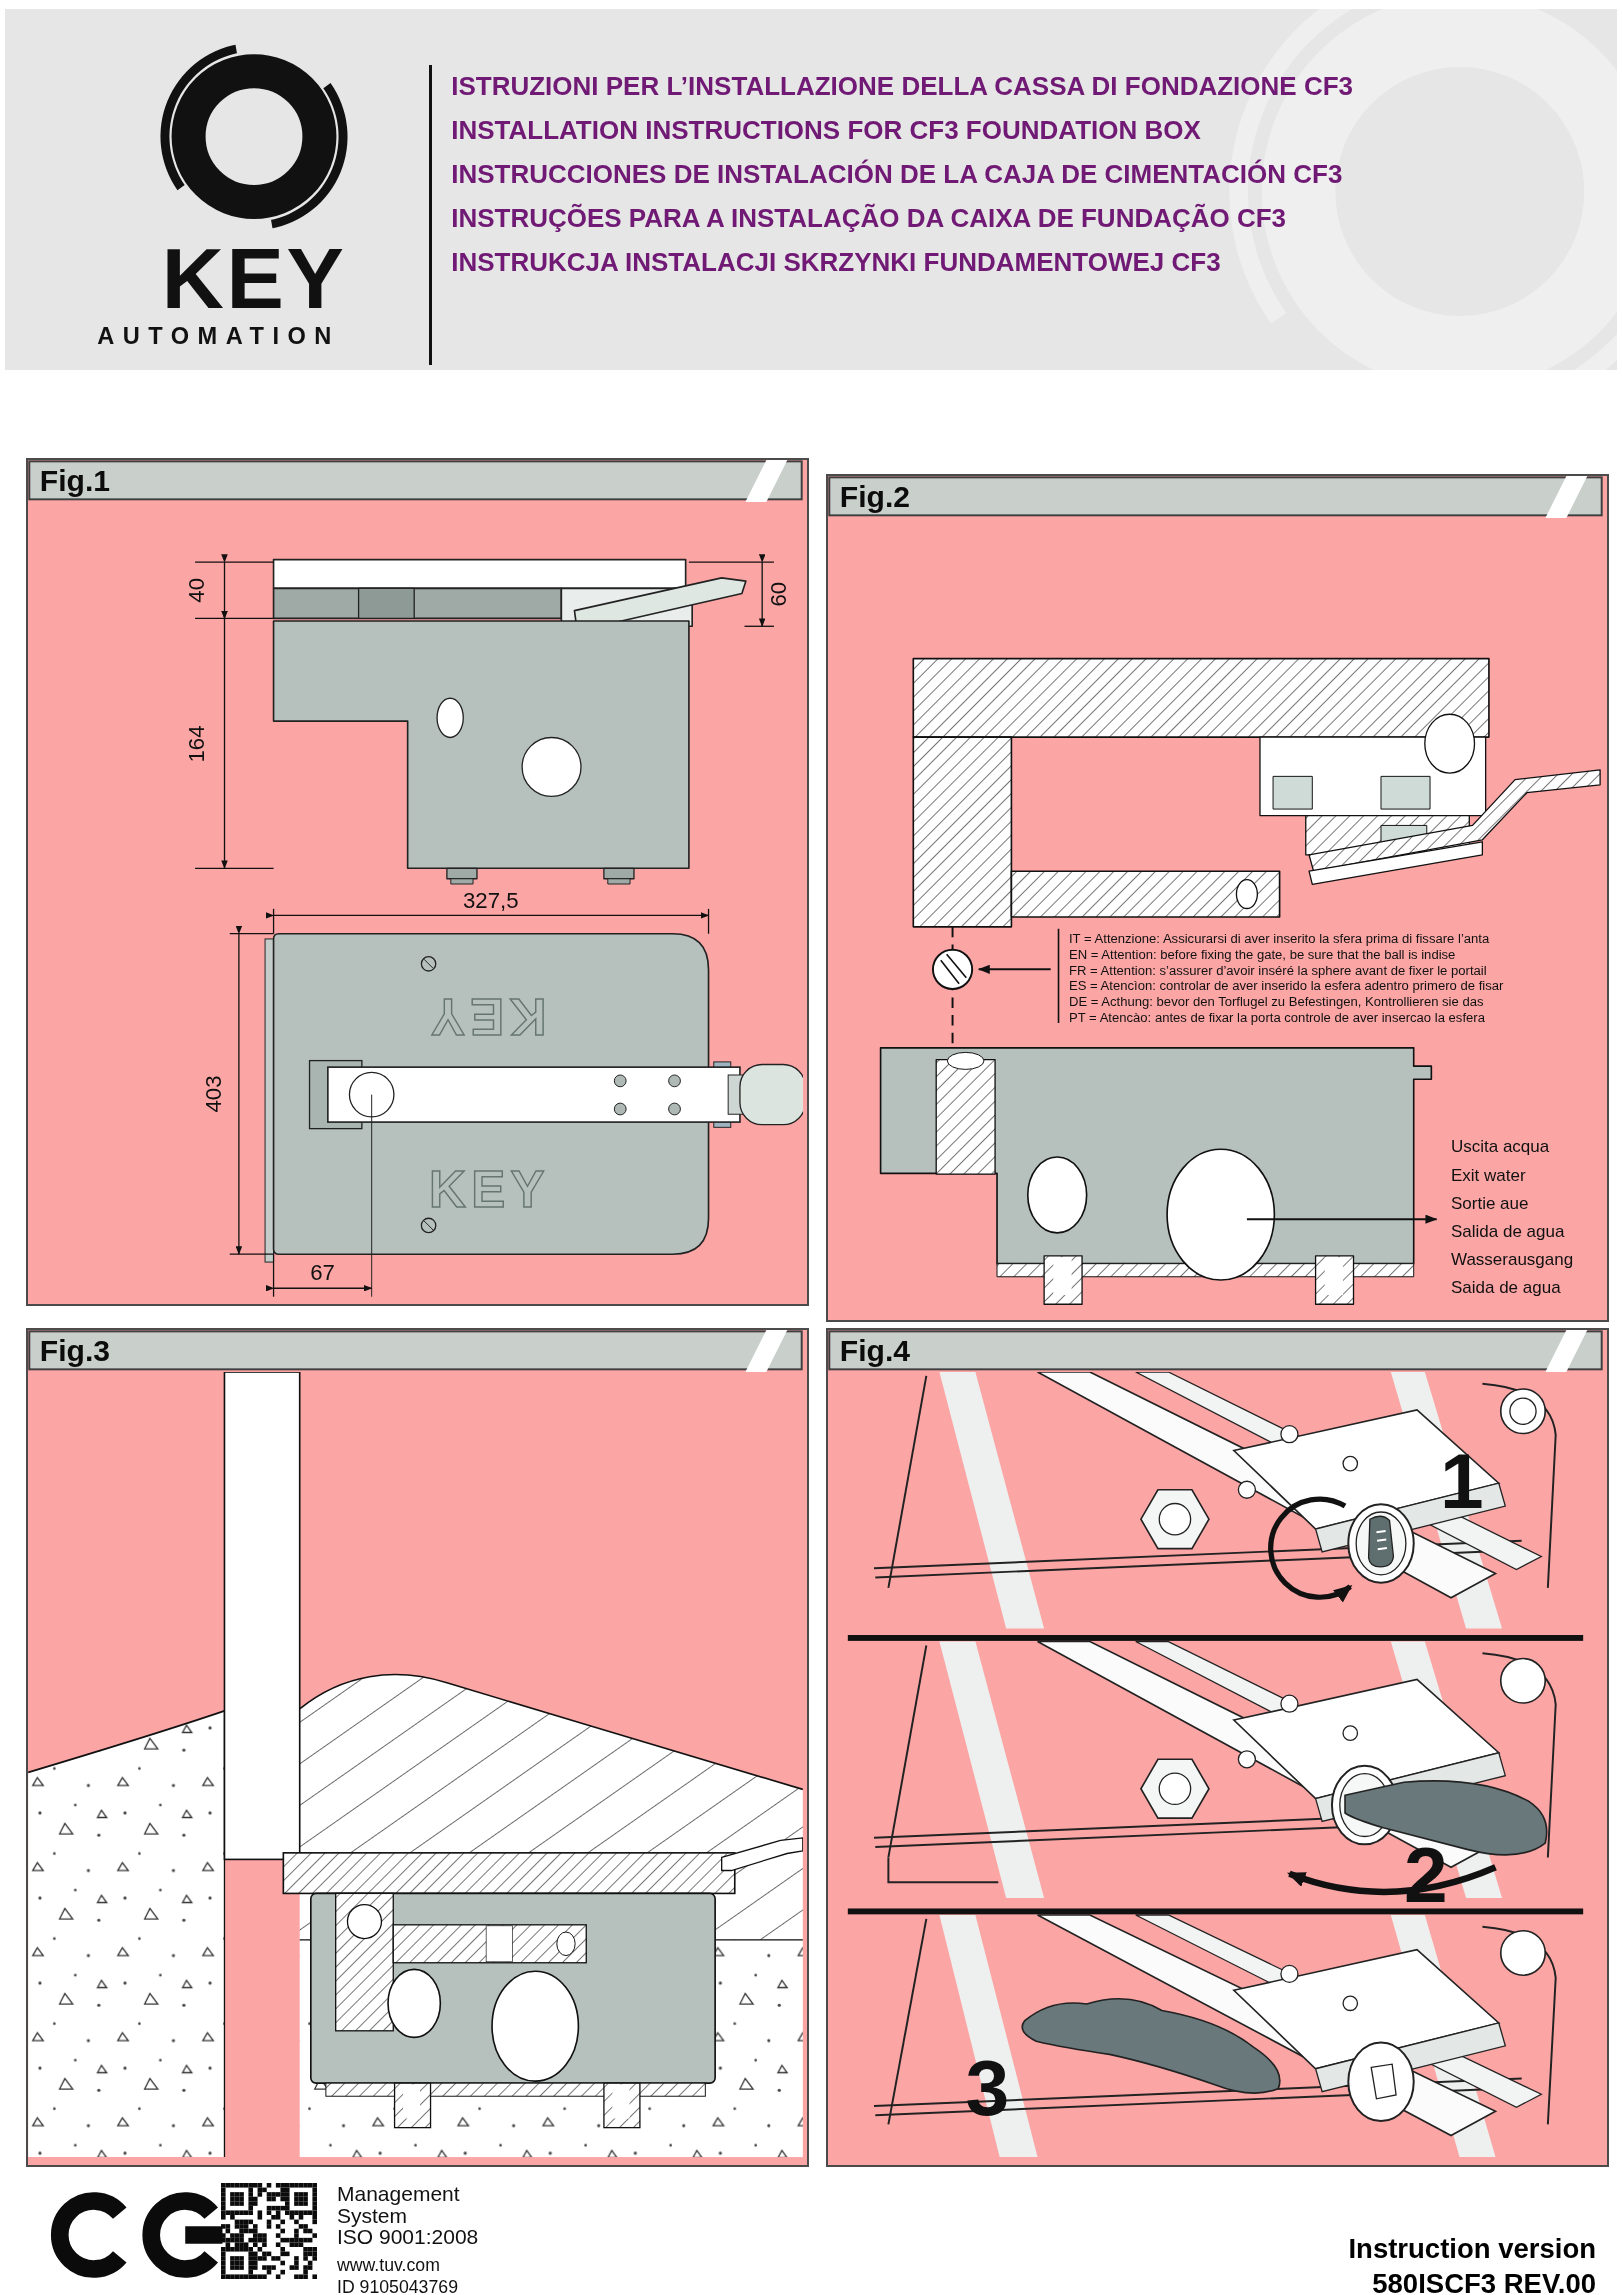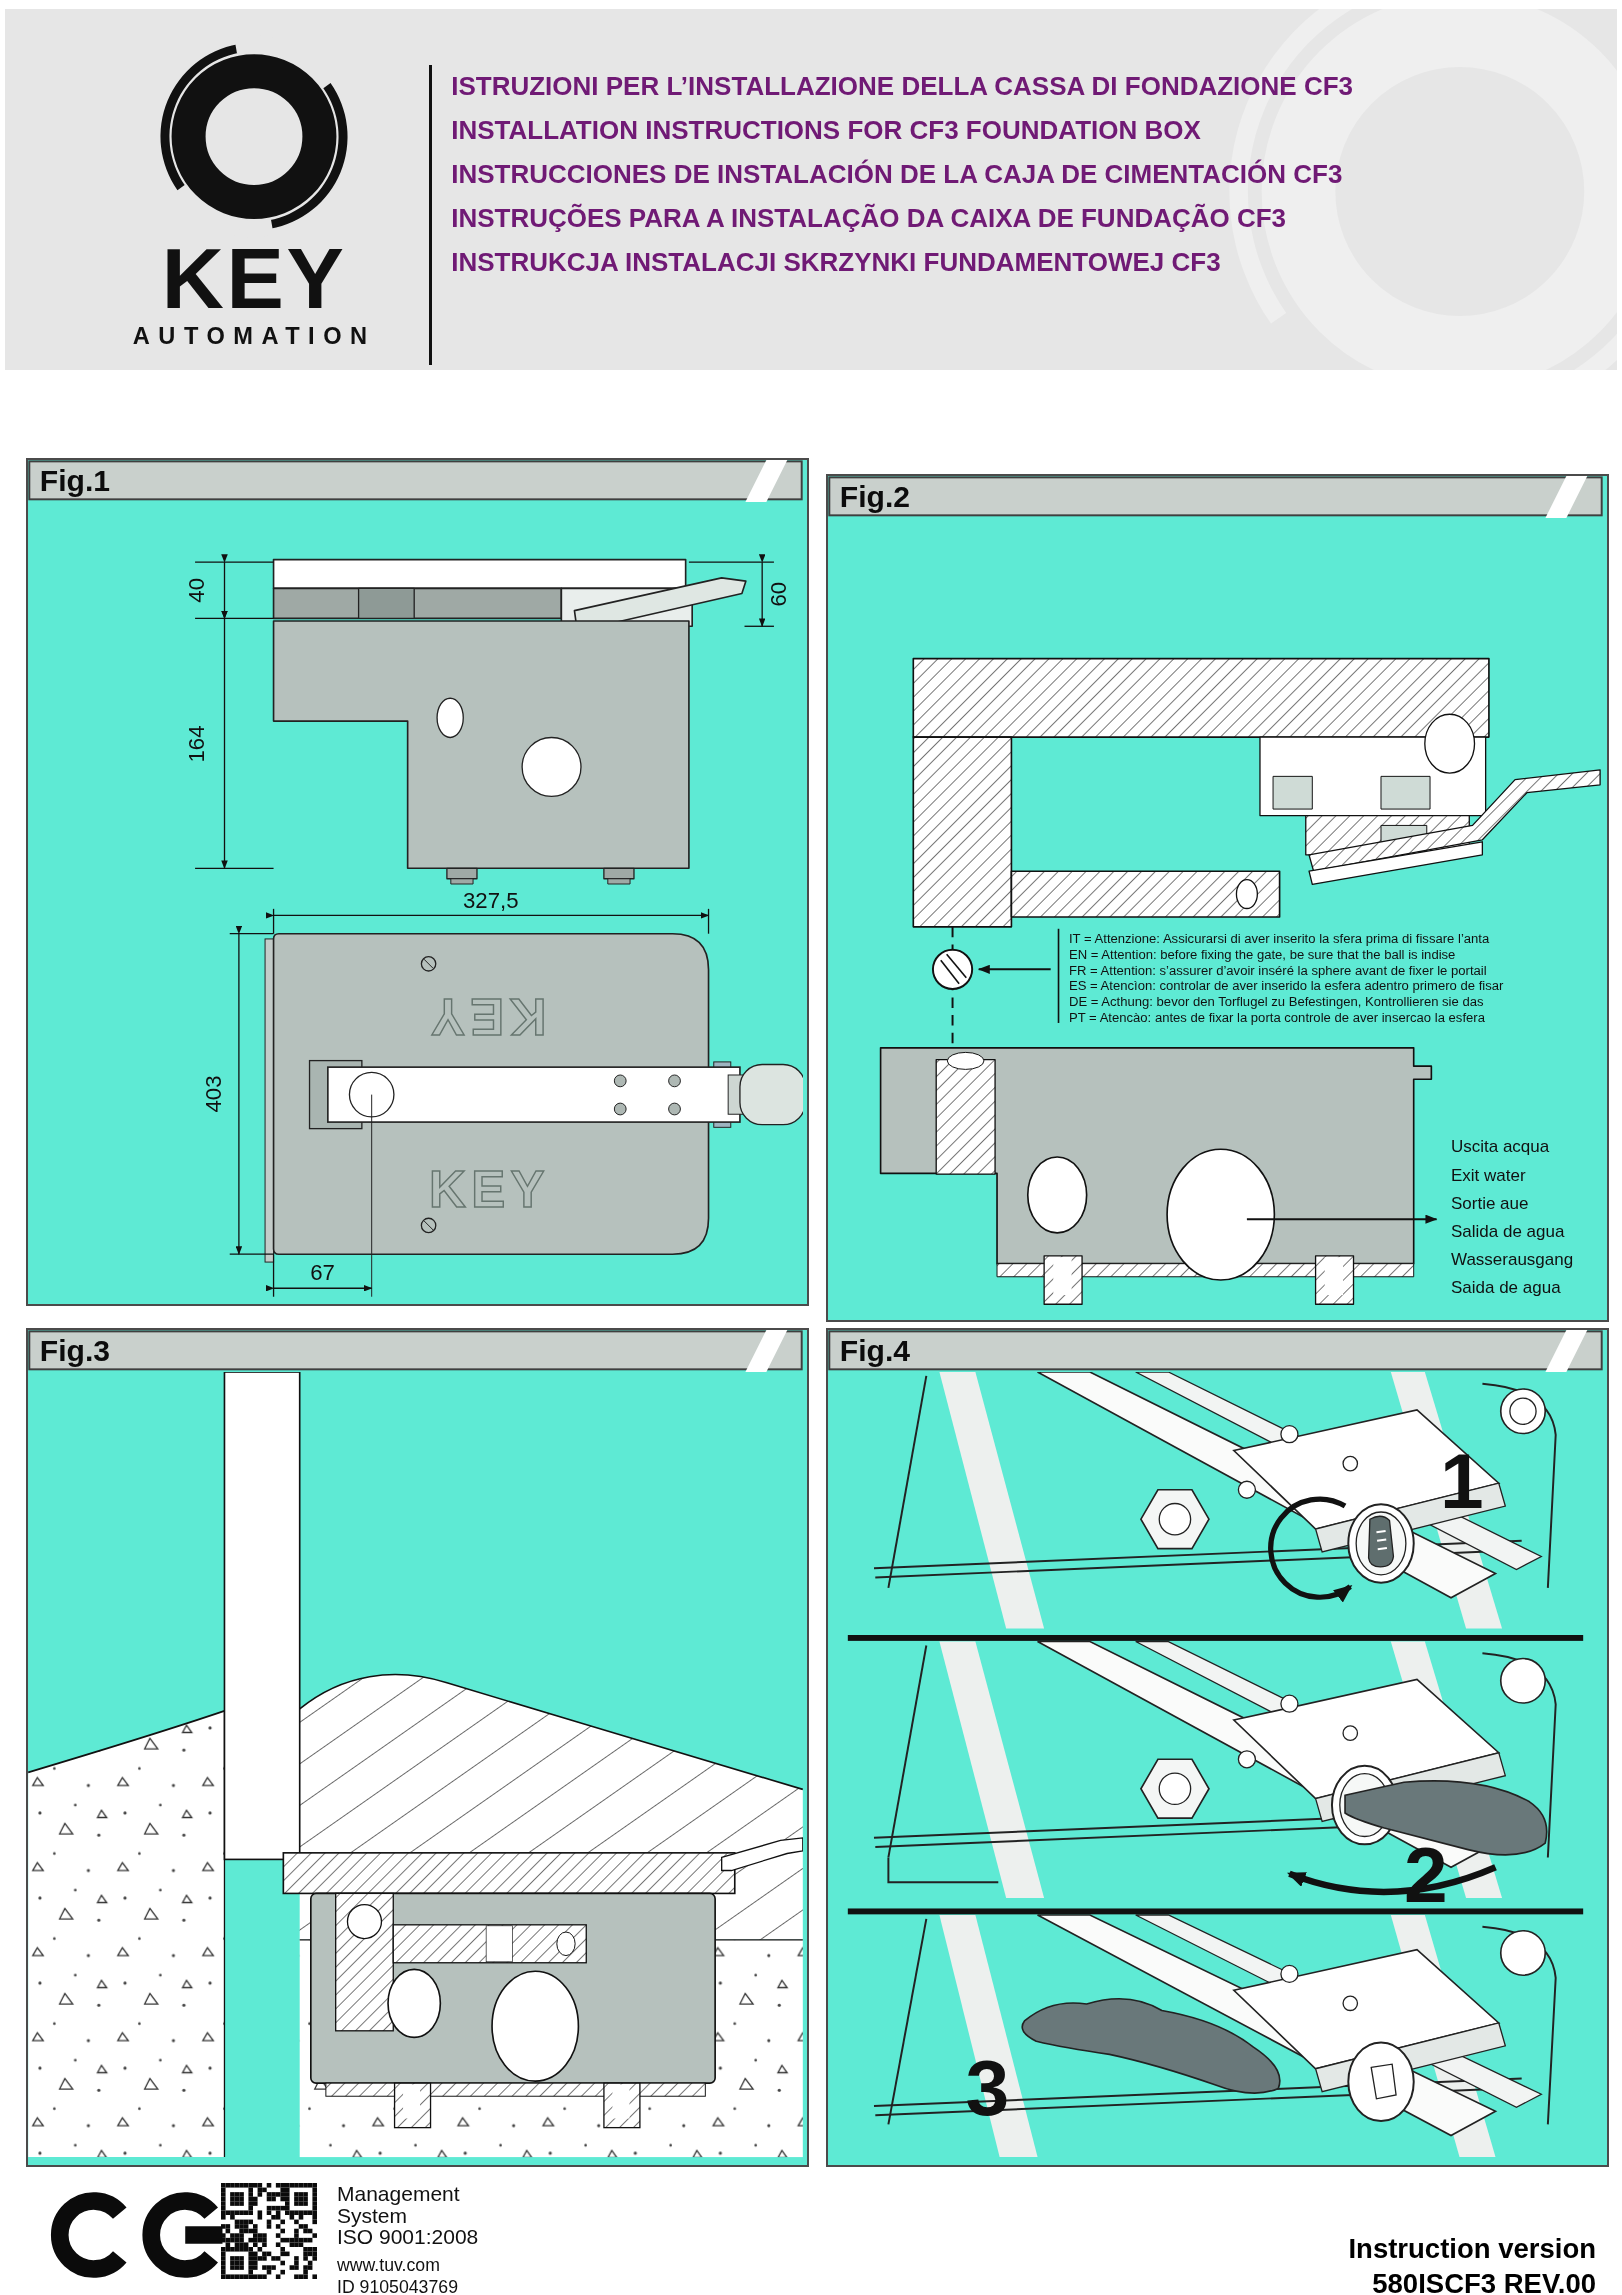--- a/index.html
+++ b/index.html
@@ -5,25 +5,25 @@
   html,body{margin:0;padding:0;background:#fff;}
   .page{position:relative;width:1623px;height:2295px;background:#fff;overflow:hidden;
         font-family:"Liberation Sans",sans-serif;color:#111;}
   .abs{position:absolute;}
   
   .header{left:5.2px;top:9.2px;width:1612px;height:361px;background:#e6e6e6;overflow:hidden;}
   .titles{left:446px;top:55px;width:1152px;}
   .titles div{font-size:26px;font-weight:bold;line-height:44px;white-space:nowrap;color:#701a75;}
   .brand-key{left:92px;top:230px;width:314px;text-align:center;font-weight:bold;
              font-size:86px;letter-spacing:2.6px;line-height:79px;color:#111;}
-  .brand-auto{left:92px;top:314px;width:314px;text-align:center;font-weight:600;
+  .brand-auto{left:92px;top:314px;width:314px;text-align:left;font-weight:600;
               font-size:23.6px;letter-spacing:8.5px;color:#111;white-space:nowrap;}
   .divider{left:424px;top:56px;width:3.3px;height:300px;background:#111;}
   
-  .panel{border:2px solid #4b4b4b;background:#5eead4;}
+  .panel{border:2px solid #4b4b4b;background:#fca5a5;}
   .p-fig1{left:26px;top:458px;width:779px;height:844px;}
   .p-fig2{left:826px;top:458px;width:779px;height:844px;margin-top:16px;}
   .p-fig3{left:26px;top:1328px;width:779px;height:835px;}
   .p-fig4{left:826px;top:1328px;width:779px;height:835px;}
   .panel svg{display:block;}
   
   .mgmt{left:337px;top:2183px;font-size:21px;line-height:21.6px;color:#111;}
   .tuv{left:337px;top:2255px;font-size:17.7px;line-height:21.6px;color:#111;}
   .version{left:1112px;top:2203px;width:484px;text-align:right;
            font-size:27.5px;font-weight:bold;line-height:35px;color:#000;margin-top:28px;}

